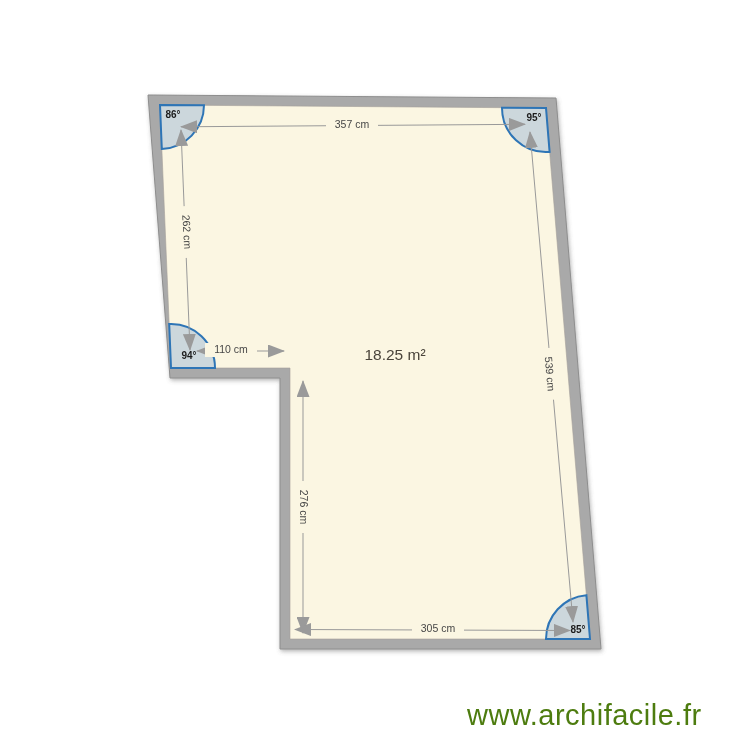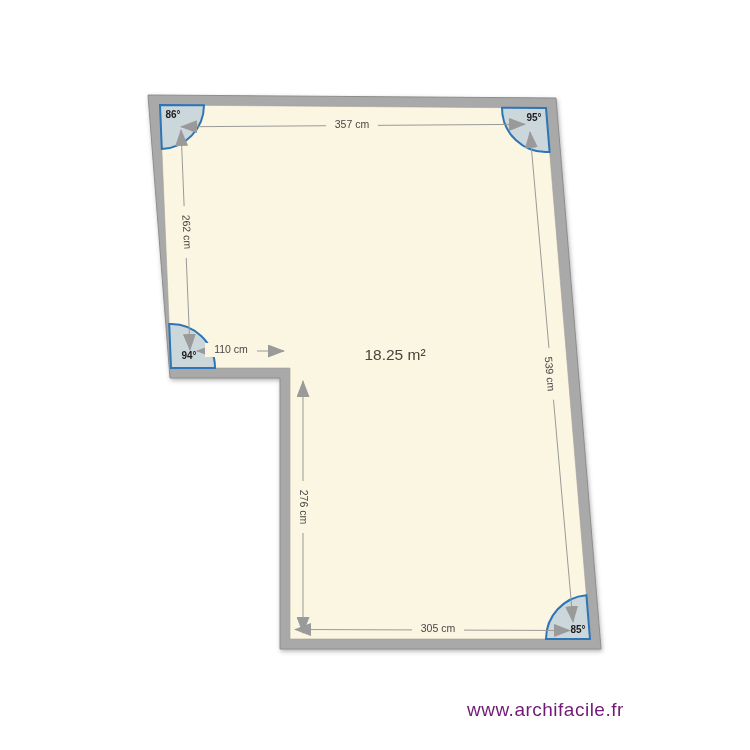--- a/index.html
+++ b/index.html
@@ -39,22 +39,22 @@
   }
   .dim-line {
     stroke: #999999;
     stroke-width: 1;
     fill: none;
   }
   .watermark {
     position: absolute;
     left: 467px;
     top: 699px;
-    font-size: 19px;
-    color: #701a75;
+    font-size: 29px;
+    color: #4d7c0f;
     letter-spacing: 0.5px;
     white-space: nowrap;
     text-align: right;
   }
 </style>
 </head>
 <body>
 
 <div id="stage">
   <svg width="750" height="750" viewBox="0 0 750 750">

